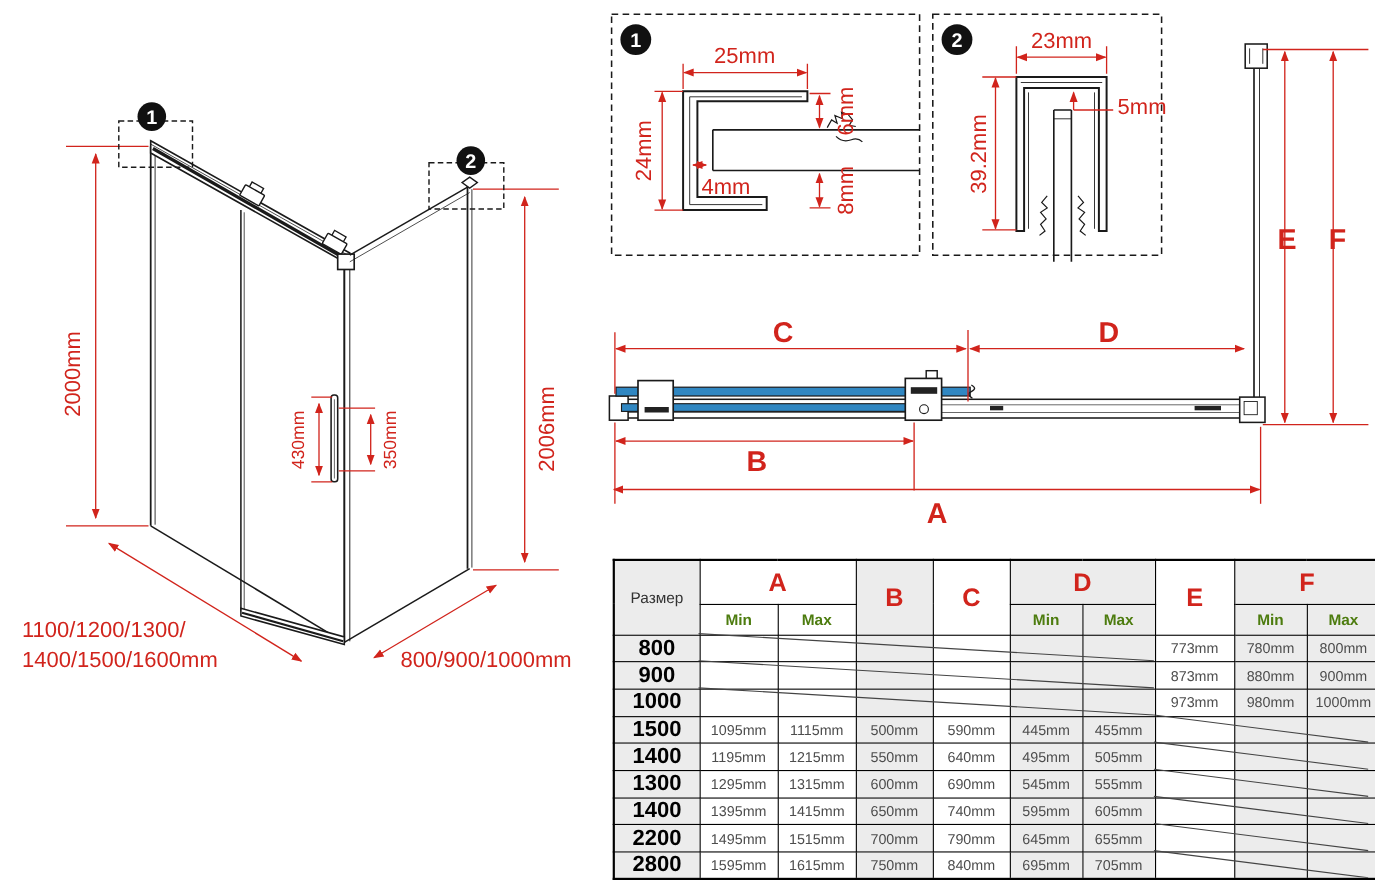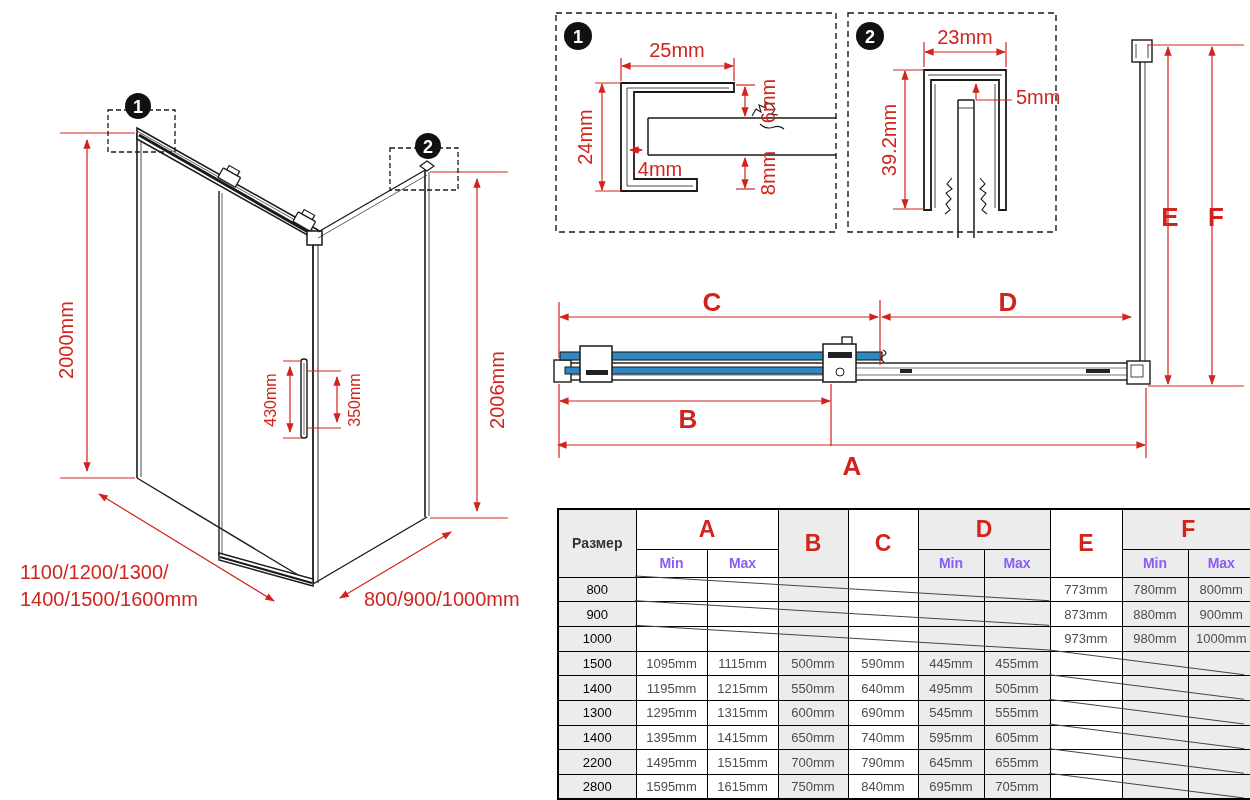--- a/index.html
+++ b/index.html
@@ -17,23 +17,23 @@
 
   
   .spec-table-wrap{left:557px;top:508px;width:687px;height:290px;}
   table.spec{border-collapse:collapse;table-layout:fixed;width:687px;height:290px;
              border:2px solid #000;}
   table.spec td,table.spec th{border:1px solid #000;text-align:center;vertical-align:middle;
              padding:0;overflow:hidden;white-space:nowrap;}
   .cg{background:#ececec;}
   .cw{background:#ffffff;}
   .hletter{color:#d1241c;font-size:23px;font-weight:bold;}
-  .hminmax{color:#8b5cf6;font-size:14px;font-weight:bold;}
-  .hsize{color:#333;font-size:14px;font-weight:bold;}
-  .rsize{color:#000;font-size:13px;font-weight:normal;}
+  .hminmax{color:#4d7c0f;font-size:14px;font-weight:bold;}
+  .hsize{color:#333;font-size:14px;font-weight:normal;}
+  .rsize{color:#000;font-size:20px;font-weight:bold;}
   .val{color:#4d4d4d;font-size:13px;font-weight:normal;}
   tr.hr1{height:40px;} tr.hr2{height:28px;} tr.data{height:24.7px;}
   .diag-overlay{left:0;top:0;width:687px;height:290px;pointer-events:none;}
 </style>
 </head>
 <body>
 
 <svg class="abs" style="left:0;top:85px" width="545" height="545" viewBox="0 85 545 545">
   <defs>
     <marker id="arI" viewBox="0 0 10 10" refX="9" refY="5" markerWidth="8" markerHeight="8" orient="auto-start-reverse">

